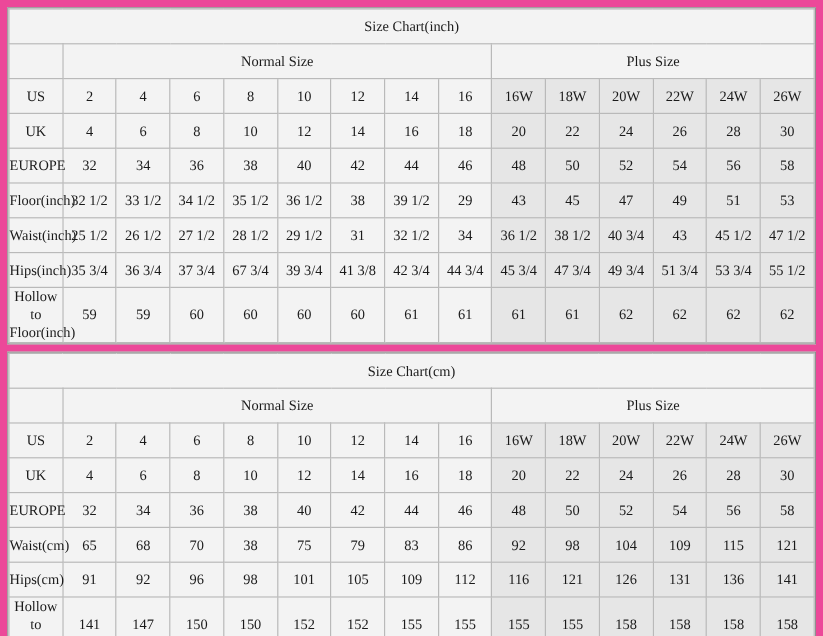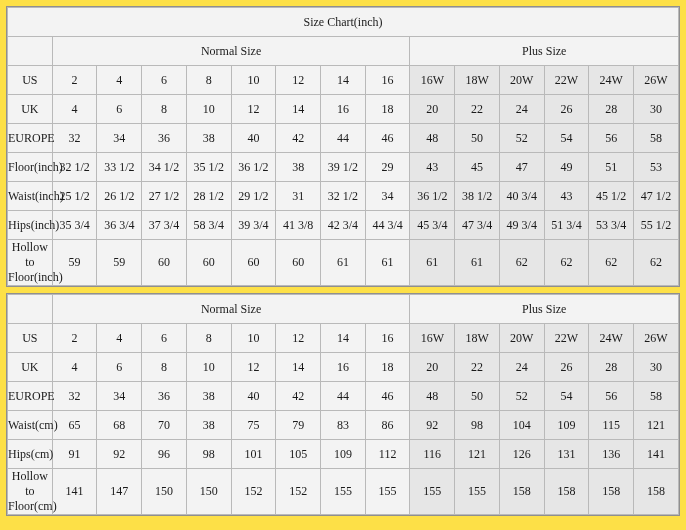--- a/index.html
+++ b/index.html
@@ -7,21 +7,21 @@
     padding: 0;
     background: #9a9a9a;
     width: 686px;
     height: 530px;
     font-family: "Liberation Serif", "DejaVu Serif", serif;
   }
   .page {
     width: 686px;
     height: 530px;
     position: relative;
-    background: #fde047;
+    background: #ec4899;
     box-sizing: border-box;
     padding: 6px 6px;
     display: flex;
     flex-direction: column;
     gap: 6px;
   }
   .chart-block {
     background: #ffffff;
     border: 1px solid #8f8f8f;
     box-sizing: border-box;
@@ -174,21 +174,21 @@
             <td class="val-cell plus">40 3/4</td>
             <td class="val-cell plus">43</td>
             <td class="val-cell plus">45 1/2</td>
             <td class="val-cell plus">47 1/2</td>
           </tr>
           <tr>
             <td class="label-cell">Hips(inch)</td>
             <td class="val-cell">35 3/4</td>
             <td class="val-cell">36 3/4</td>
             <td class="val-cell">37 3/4</td>
-            <td class="val-cell">58 3/4</td>
+            <td class="val-cell">67 3/4</td>
             <td class="val-cell">39 3/4</td>
             <td class="val-cell">41 3/8</td>
             <td class="val-cell">42 3/4</td>
             <td class="val-cell">44 3/4</td>
             <td class="val-cell plus">45 3/4</td>
             <td class="val-cell plus">47 3/4</td>
             <td class="val-cell plus">49 3/4</td>
             <td class="val-cell plus">51 3/4</td>
             <td class="val-cell plus">53 3/4</td>
             <td class="val-cell plus">55 1/2</td>
@@ -210,20 +210,23 @@
             <td class="val-cell plus tall">62</td>
             <td class="val-cell plus tall">62</td>
           </tr>
         </tbody>
     </table>
   </div>
   <div class="chart-block">
     <table class="size-table cm-table">
       <tbody>
           <tr>
+            <td class="title-cell" colspan="15">Size Chart(cm)</td>
+          </tr>
+          <tr>
             <td class="blank-cell"></td>
             <td class="group-cell" colspan="8">Normal Size</td>
             <td class="group-cell" colspan="6">Plus Size</td>
           </tr>
           <tr>
             <td class="label-cell">US</td>
             <td class="val-cell">2</td>
             <td class="val-cell">4</td>
             <td class="val-cell">6</td>
             <td class="val-cell">8</td>

